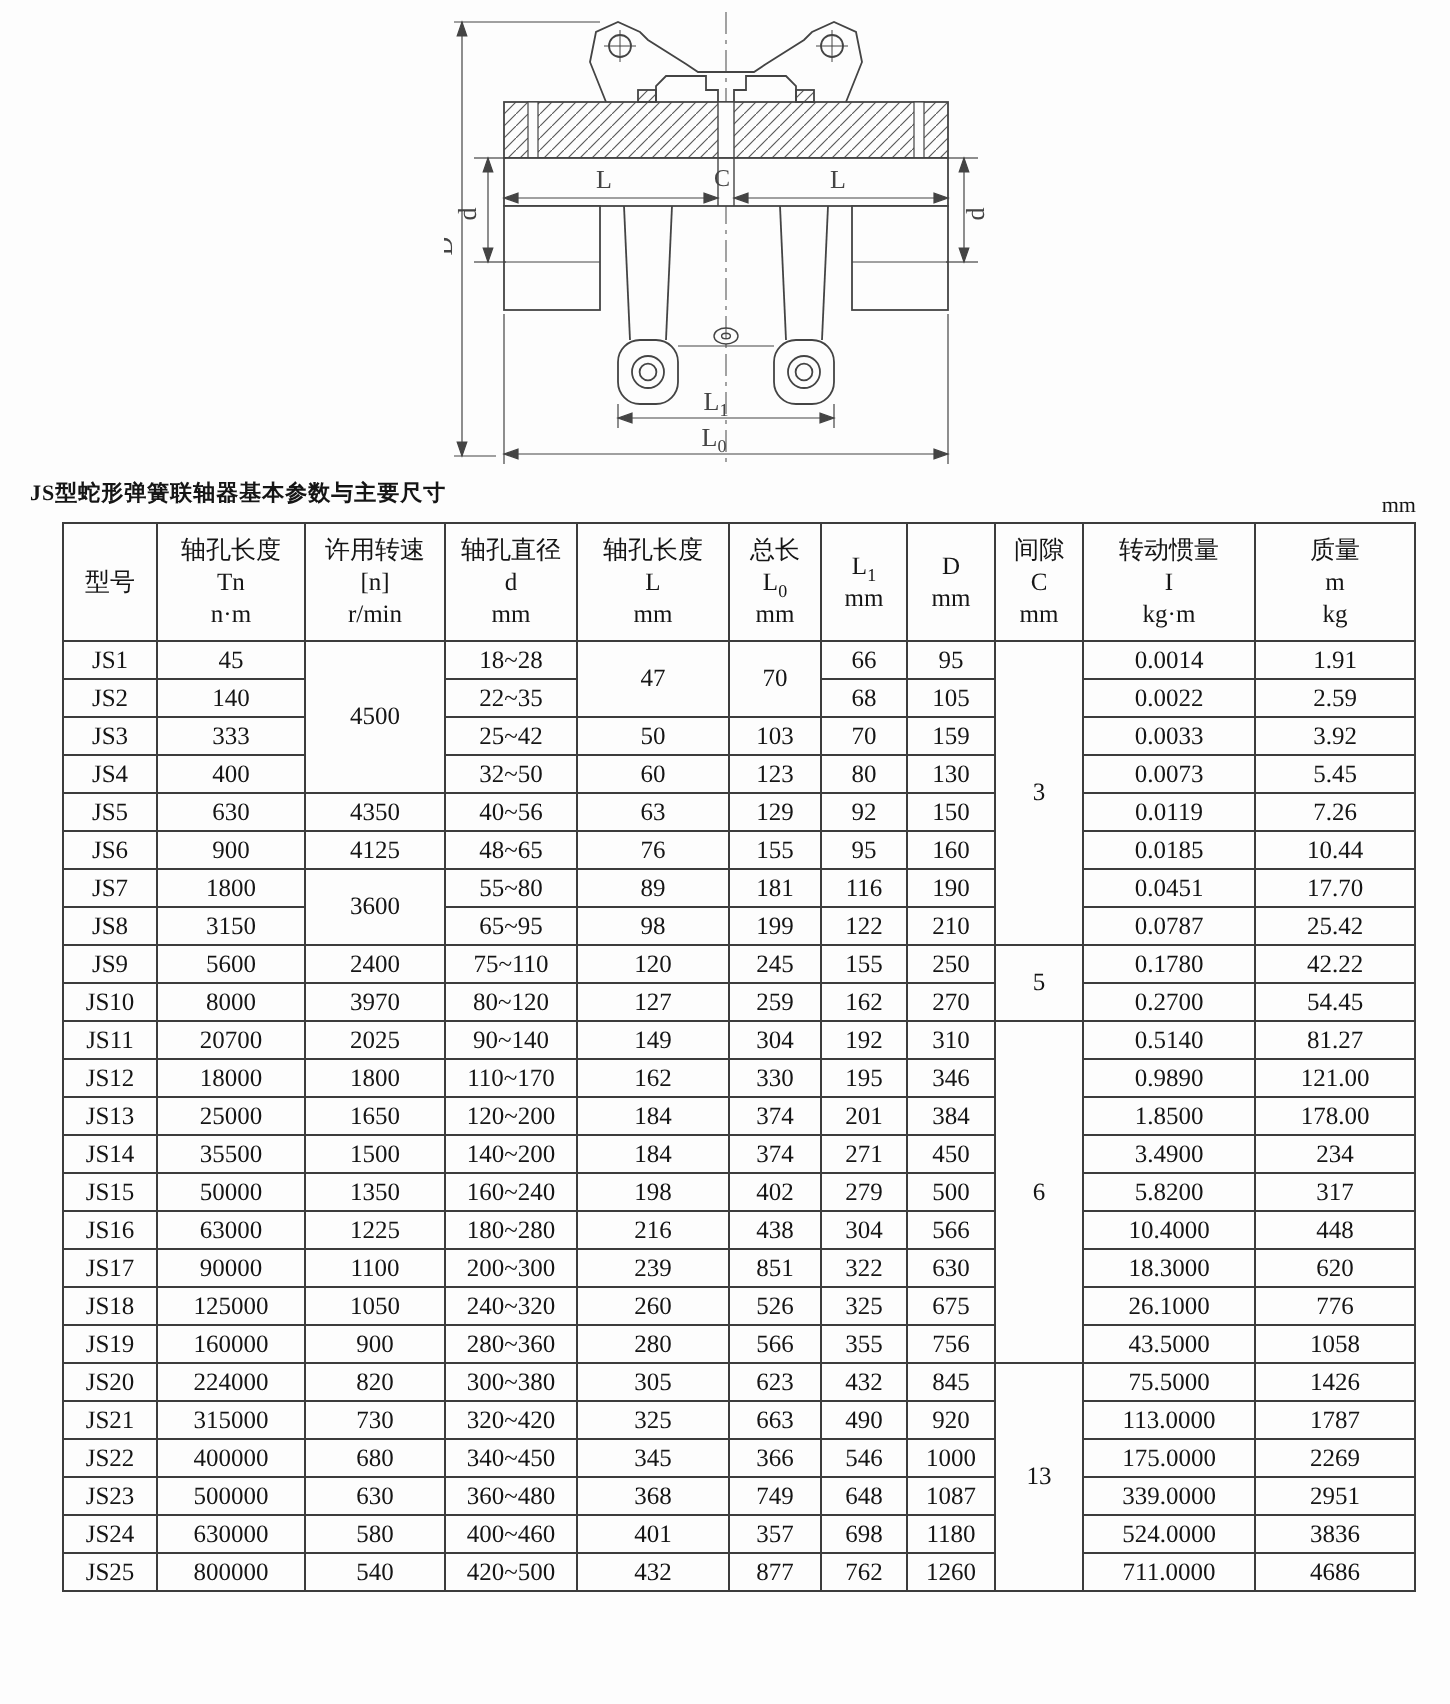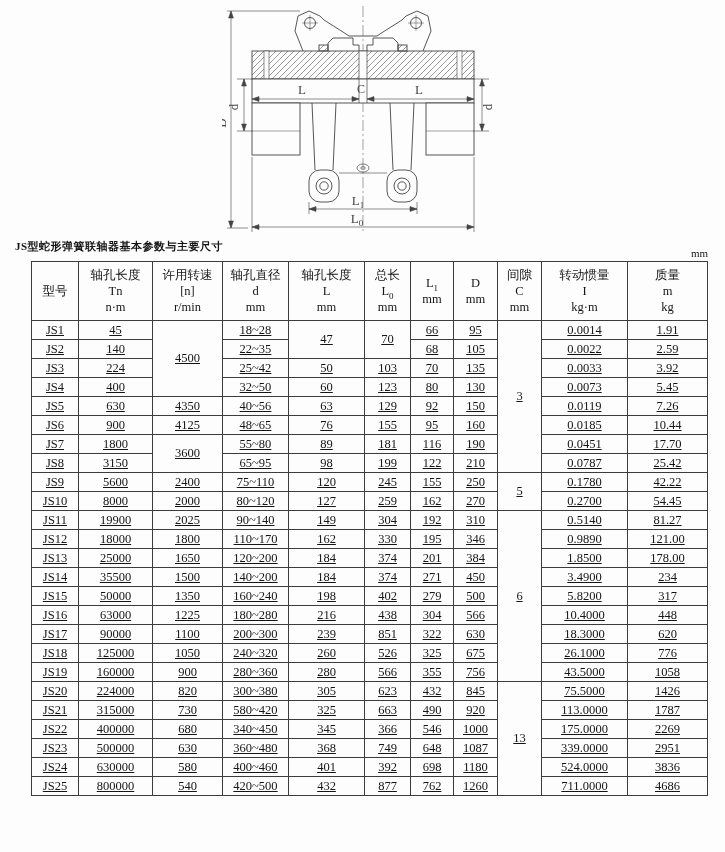--- a/index.html
+++ b/index.html
@@ -26,21 +26,21 @@
     width:676px;margin-left:31px;
     border:1.5px solid #2e2e2e;
   }
   .params th,.params td{
     border:1px solid #3c3c3c;text-align:center;vertical-align:middle;
     padding:0;font-weight:normal;font-size:12.5px;
     overflow:hidden;white-space:nowrap;
   }
   .params thead th{height:58px;line-height:16px;}
   .params tbody td{height:18px;}
-  .params tbody tr{height:19px;text-decoration:underline;}
+  .params tbody tr{height:19px;}
   .hl{line-height:16px;}
   .params sub{font-size:9px;line-height:0;}
 </style>
 </head>
 <body>
 
 <div class="page">
 
 
   <div class="drawing">
@@ -256,26 +256,26 @@
           <td>JS2</td>
           <td>140</td>
           <td>22~35</td>
           <td>68</td>
           <td>105</td>
           <td>0.0022</td>
           <td>2.59</td>
         </tr>
         <tr>
           <td>JS3</td>
-          <td>224</td>
+          <td>333</td>
           <td>25~42</td>
           <td>50</td>
           <td>103</td>
           <td>70</td>
-          <td>135</td>
+          <td>159</td>
           <td>0.0033</td>
           <td>3.92</td>
         </tr>
         <tr>
           <td>JS4</td>
           <td>400</td>
           <td>32~50</td>
           <td>60</td>
           <td>123</td>
           <td>80</td>
@@ -339,32 +339,32 @@
           <td>245</td>
           <td>155</td>
           <td>250</td>
           <td rowspan="2">5</td>
           <td>0.1780</td>
           <td>42.22</td>
         </tr>
         <tr>
           <td>JS10</td>
           <td>8000</td>
-          <td>2000</td>
+          <td>3970</td>
           <td>80~120</td>
           <td>127</td>
           <td>259</td>
           <td>162</td>
           <td>270</td>
           <td>0.2700</td>
           <td>54.45</td>
         </tr>
         <tr>
           <td>JS11</td>
-          <td>19900</td>
+          <td>20700</td>
           <td>2025</td>
           <td>90~140</td>
           <td>149</td>
           <td>304</td>
           <td>192</td>
           <td>310</td>
           <td rowspan="9">6</td>
           <td>0.5140</td>
           <td>81.27</td>
         </tr>
@@ -474,21 +474,21 @@
           <td>432</td>
           <td>845</td>
           <td rowspan="6">13</td>
           <td>75.5000</td>
           <td>1426</td>
         </tr>
         <tr>
           <td>JS21</td>
           <td>315000</td>
           <td>730</td>
-          <td>580~420</td>
+          <td>320~420</td>
           <td>325</td>
           <td>663</td>
           <td>490</td>
           <td>920</td>
           <td>113.0000</td>
           <td>1787</td>
         </tr>
         <tr>
           <td>JS22</td>
           <td>400000</td>
@@ -512,21 +512,21 @@
           <td>1087</td>
           <td>339.0000</td>
           <td>2951</td>
         </tr>
         <tr>
           <td>JS24</td>
           <td>630000</td>
           <td>580</td>
           <td>400~460</td>
           <td>401</td>
-          <td>392</td>
+          <td>357</td>
           <td>698</td>
           <td>1180</td>
           <td>524.0000</td>
           <td>3836</td>
         </tr>
         <tr>
           <td>JS25</td>
           <td>800000</td>
           <td>540</td>
           <td>420~500</td>

